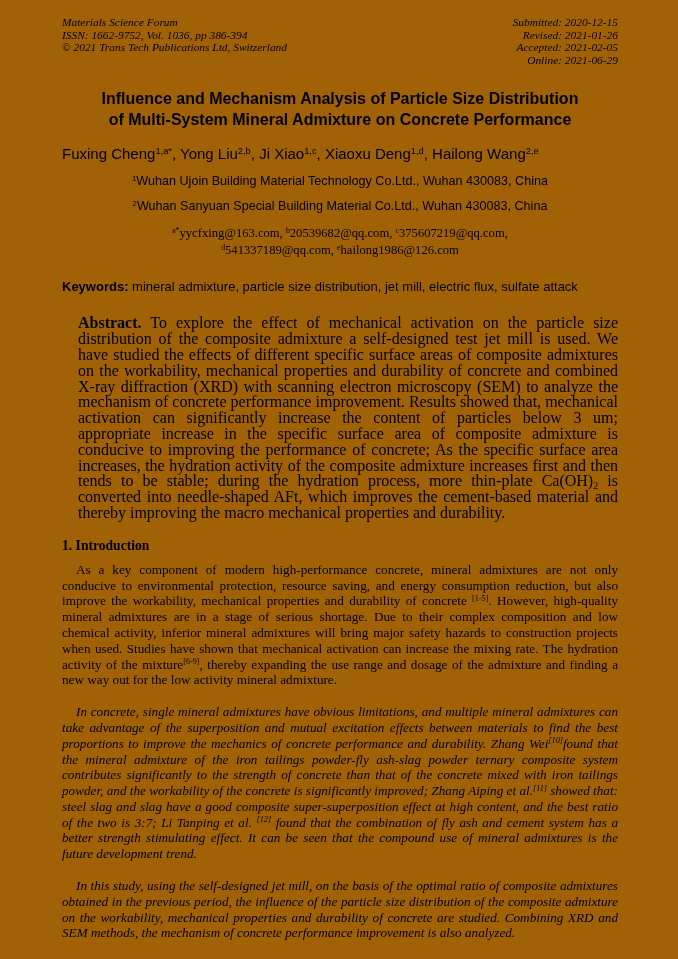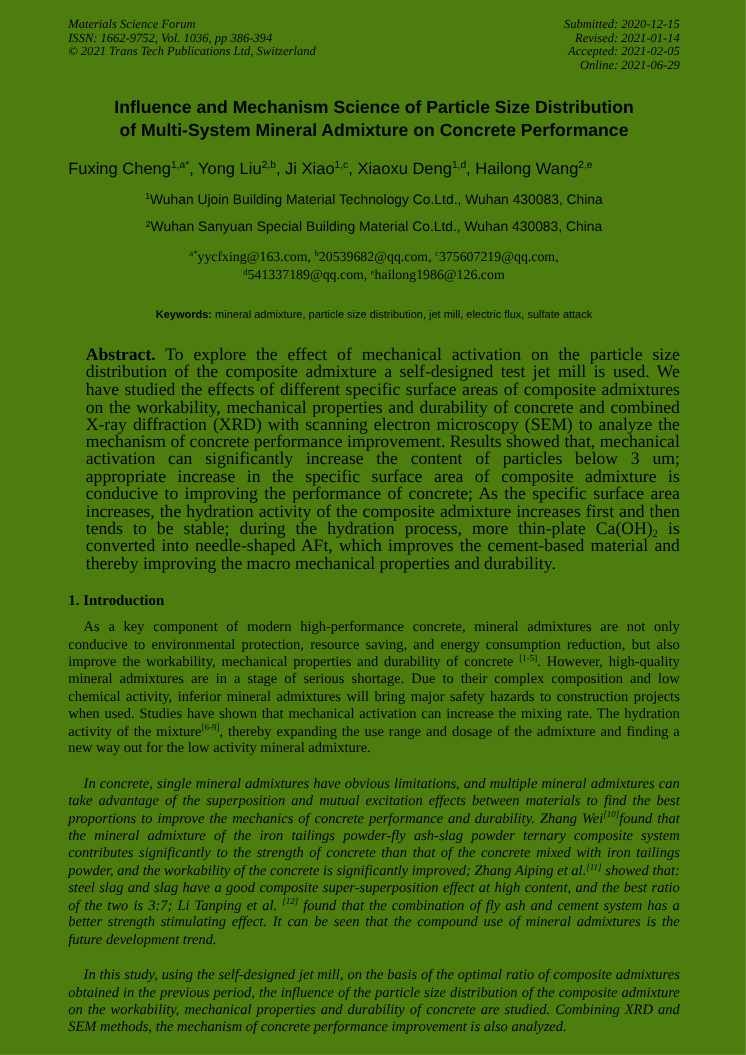--- a/index.html
+++ b/index.html
@@ -8,21 +8,21 @@
     background: #ffffff;
     color: #000000;
     font-family: "Liberation Serif", serif;
   }
   .page {
     position: relative;
     width: 678px; height: 959px;
     box-sizing: border-box;
     padding: 16px 60px 6px 62px;
     overflow: hidden;
-    background: #4d7c0f;
+    background: #a16207;
   }
   
   .masthead {
     display: flex;
     justify-content: space-between;
     font-family: "Liberation Serif", serif;
     font-style: italic;
     font-size: 11.4px;
     line-height: 12.6px;
   }
@@ -53,23 +53,23 @@
   .emails {
     margin: 12px 0 0 0;
     font-family: Liberation Serif, serif;
     font-size: 12.6px;
     line-height: 17px;
     text-align: center;
   }
   .keywords {
     margin: 20px 0 0 0;
     font-family: "Liberation Sans", sans-serif;
-    font-size: 10px;
+    font-size: 13px;
     line-height: 15px;
-    text-align: center;
+    text-align: left;
   }
   
   .abstract {
     margin: 21px 0 0 16px;
     font-size: 16px;
     line-height: 15.8px;
     text-align: justify;
   }
   .section-heading {
     margin: 17px 0 0 0;
@@ -107,28 +107,28 @@
 <div class="page">
 
   <header class="masthead">
     <div class="mast-left">
       <div>Materials Science Forum</div>
       <div>ISSN: 1662-9752, Vol. 1036, pp 386-394</div>
       <div>© 2021 Trans Tech Publications Ltd, Switzerland</div>
     </div>
     <div class="mast-right">
       <div>Submitted: 2020-12-15</div>
-      <div>Revised: 2021-01-14</div>
+      <div>Revised: 2021-01-26</div>
       <div>Accepted: 2021-02-05</div>
       <div>Online: 2021-06-29</div>
     </div>
   </header>
 
   <h1 class="title">
-    <span>Influence and Mechanism Science of Particle Size Distribution</span><br>
+    <span>Influence and Mechanism Analysis of Particle Size Distribution</span><br>
     <span>of Multi-System Mineral Admixture on Concrete Performance</span>
   </h1>
 
   <div class="authors">Fuxing Cheng<sup>1,a*</sup>, Yong Liu<sup>2,b</sup>, Ji Xiao<sup>1,c</sup>, Xiaoxu Deng<sup>1,d</sup>, Hailong Wang<sup>2,e</sup></div>
 
   <div class="affiliation"><sup>1</sup>Wuhan Ujoin Building Material Technology Co.Ltd., Wuhan 430083, China</div>
   <div class="affiliation"><sup>2</sup>Wuhan Sanyuan Special Building Material Co.Ltd., Wuhan 430083, China</div>
 
   <div class="emails">
     <div><sup>a*</sup>yycfxing@163.com, <sup>b</sup>20539682@qq.com, <sup>c</sup>375607219@qq.com,</div>

